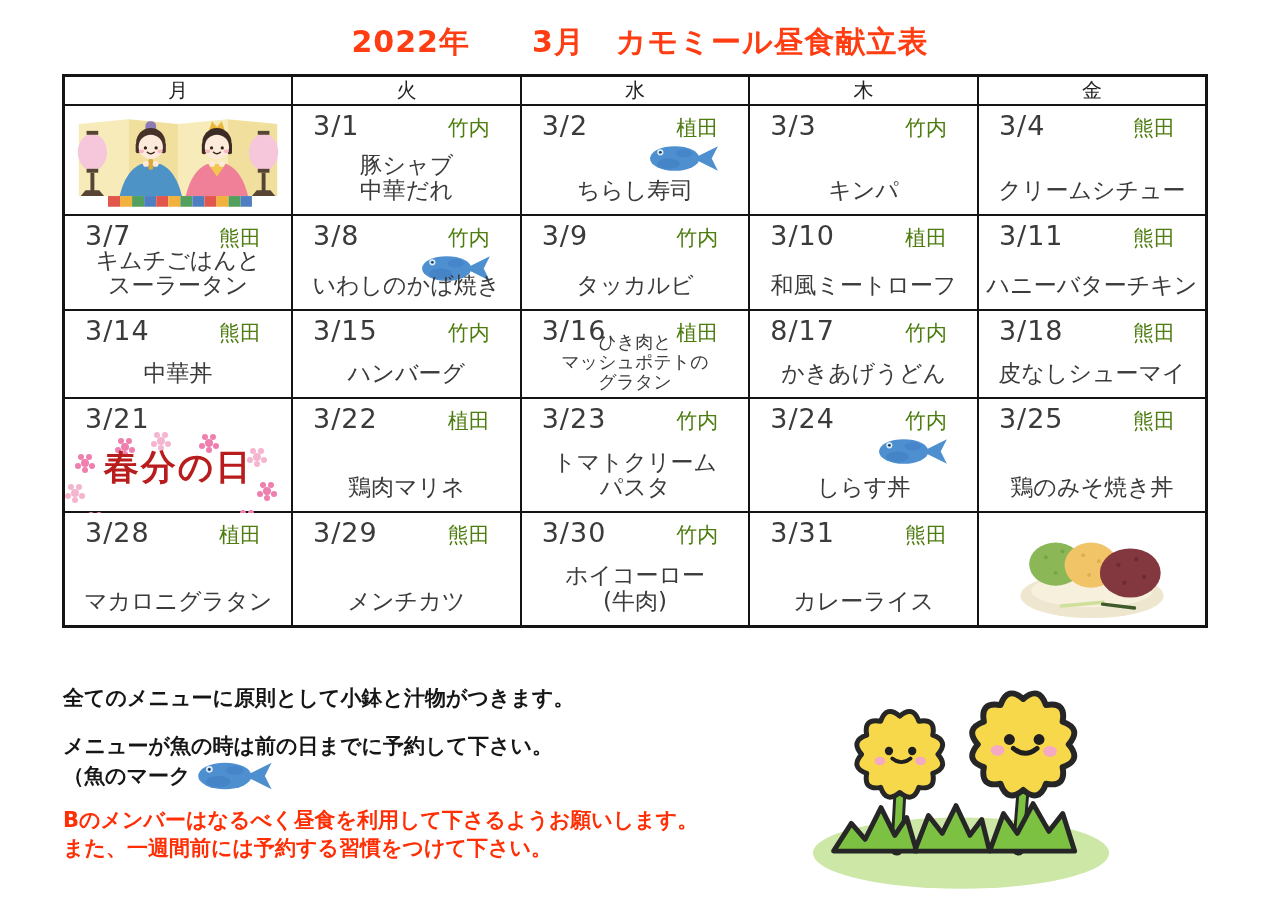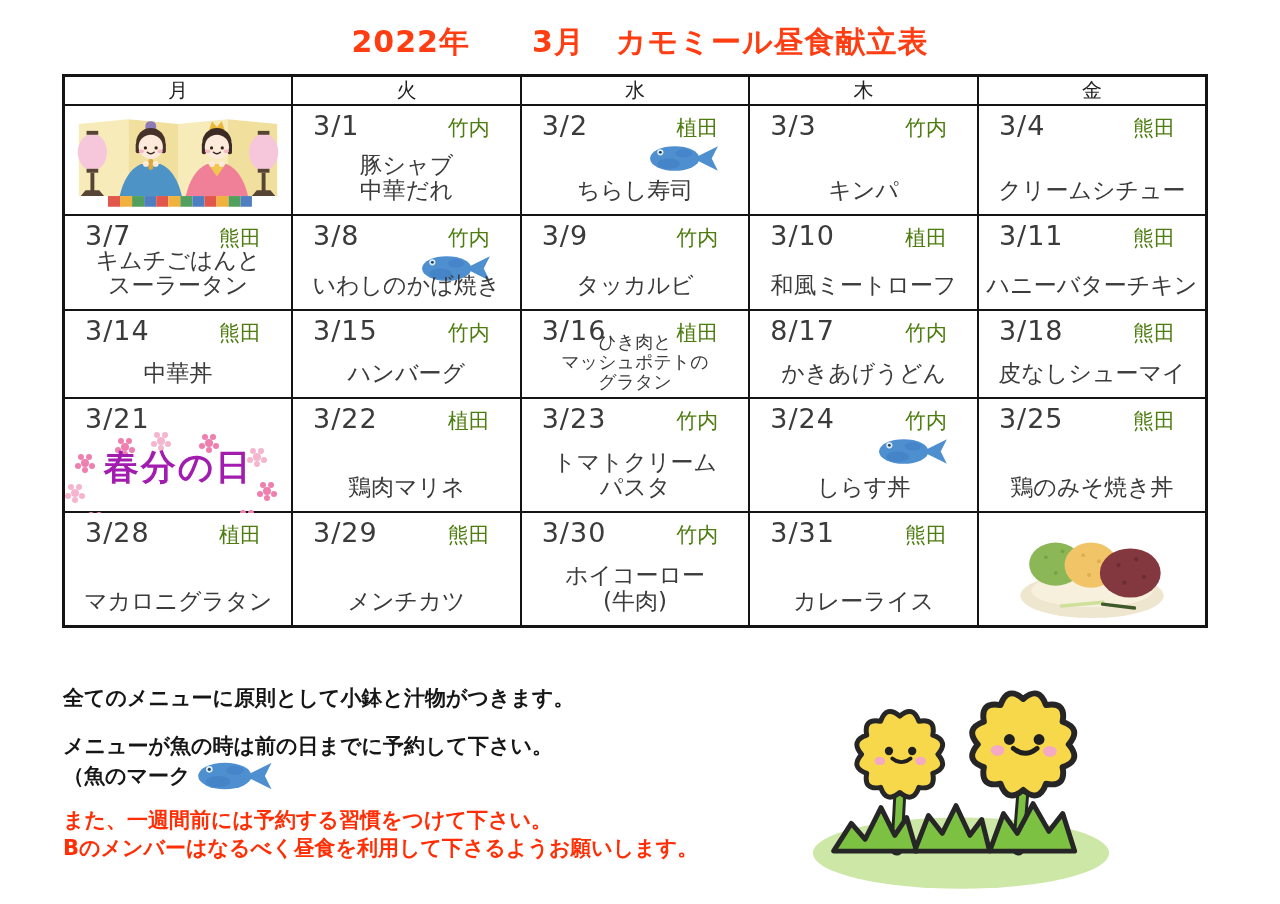--- a/index.html
+++ b/index.html
@@ -24,21 +24,21 @@
     font-size:23px; line-height:1.12; color:#3b3b3b; white-space:pre-line; }
   .menu.sm { font-size:18px; bottom:5px; }
   .fish-badge { position:absolute; top:34px; right:26px; width:74px; height:37px; }
 
   .illo-cell { text-align:center; vertical-align:middle !important; }
   .illo-cell svg.block { display:block; margin:4px auto 0; }
 
   
   .holiday-art { position:absolute; left:0; right:0; top:26px; bottom:4px; }
   .holiday-text { position:absolute; left:0; right:0; bottom:16px; text-align:center;
-    font-size:35px; font-weight:bold; color:#a21caf; letter-spacing:2px; }
+    font-size:35px; font-weight:bold; color:#b91c1c; letter-spacing:2px; }
   .petal { position:absolute; width:8px; height:8px; border-radius:50%; background:#ee7fae;
     box-shadow:7px 3px 0 -1px #ee7fae,-7px 3px 0 -1px #ee7fae,4px -6px 0 -1px #ee7fae,
                -4px -6px 0 -1px #ee7fae,0 7px 0 -1px #ee7fae; }
   .petal.lt { background:#f5b5cf;
     box-shadow:7px 3px 0 -1px #f5b5cf,-7px 3px 0 -1px #f5b5cf,4px -6px 0 -1px #f5b5cf,
                -4px -6px 0 -1px #f5b5cf,0 7px 0 -1px #f5b5cf; }
   .p1{left:16px;top:34px}.p2{left:56px;top:18px}.p3{left:92px;top:12px}.p4{left:140px;top:14px}
   .p5{left:188px;top:28px}.p6{left:6px;top:64px}.p7{left:198px;top:62px}.p8{left:26px;top:92px}
   .p9{left:118px;top:96px}.p10{left:178px;top:90px}
 
@@ -384,22 +384,22 @@
 
 <div class="note note-1">全てのメニューに原則として小鉢と汁物がつきます。</div>
 <div class="note note-2">メニューが魚の時は前の日までに予約して下さい。</div>
 <div class="note note-3">
   <span>（魚のマーク</span>
   <svg class="note-fish">
       <use href="#fish-shape"></use>
     </svg>
 </div>
 <div class="warning">
+  <div>Bのメンバーはなるべく昼食を利用して下さるようお願いします。</div>
   <div>また、一週間前には予約する習慣をつけて下さい。</div>
-  <div>Bのメンバーはなるべく昼食を利用して下さるようお願いします。</div>
 </div>
 
 <svg class="flowers" viewBox="0 0 330 242">
   <ellipse cx="165" cy="196" rx="150" ry="36" fill="#cde7a6"></ellipse>
   <path d="M103,138 L100,192" stroke="#262626" stroke-width="13" stroke-linecap="round"></path>
   <path d="M103,138 L100,192" stroke="#7cc142" stroke-width="7" stroke-linecap="round"></path>
   <path d="M228,130 L223,192" stroke="#262626" stroke-width="13" stroke-linecap="round"></path>
   <path d="M228,130 L223,192" stroke="#7cc142" stroke-width="7" stroke-linecap="round"></path>
   <polygon points="36,194 54,166 68,182 84,150 98,178 110,160 120,194" fill="#7cc142" stroke="#262626" stroke-width="5" stroke-linejoin="round"></polygon>
   <polygon points="118,194 132,158 146,176 160,148 174,178 186,162 194,194" fill="#7cc142" stroke="#262626" stroke-width="5" stroke-linejoin="round"></polygon>

